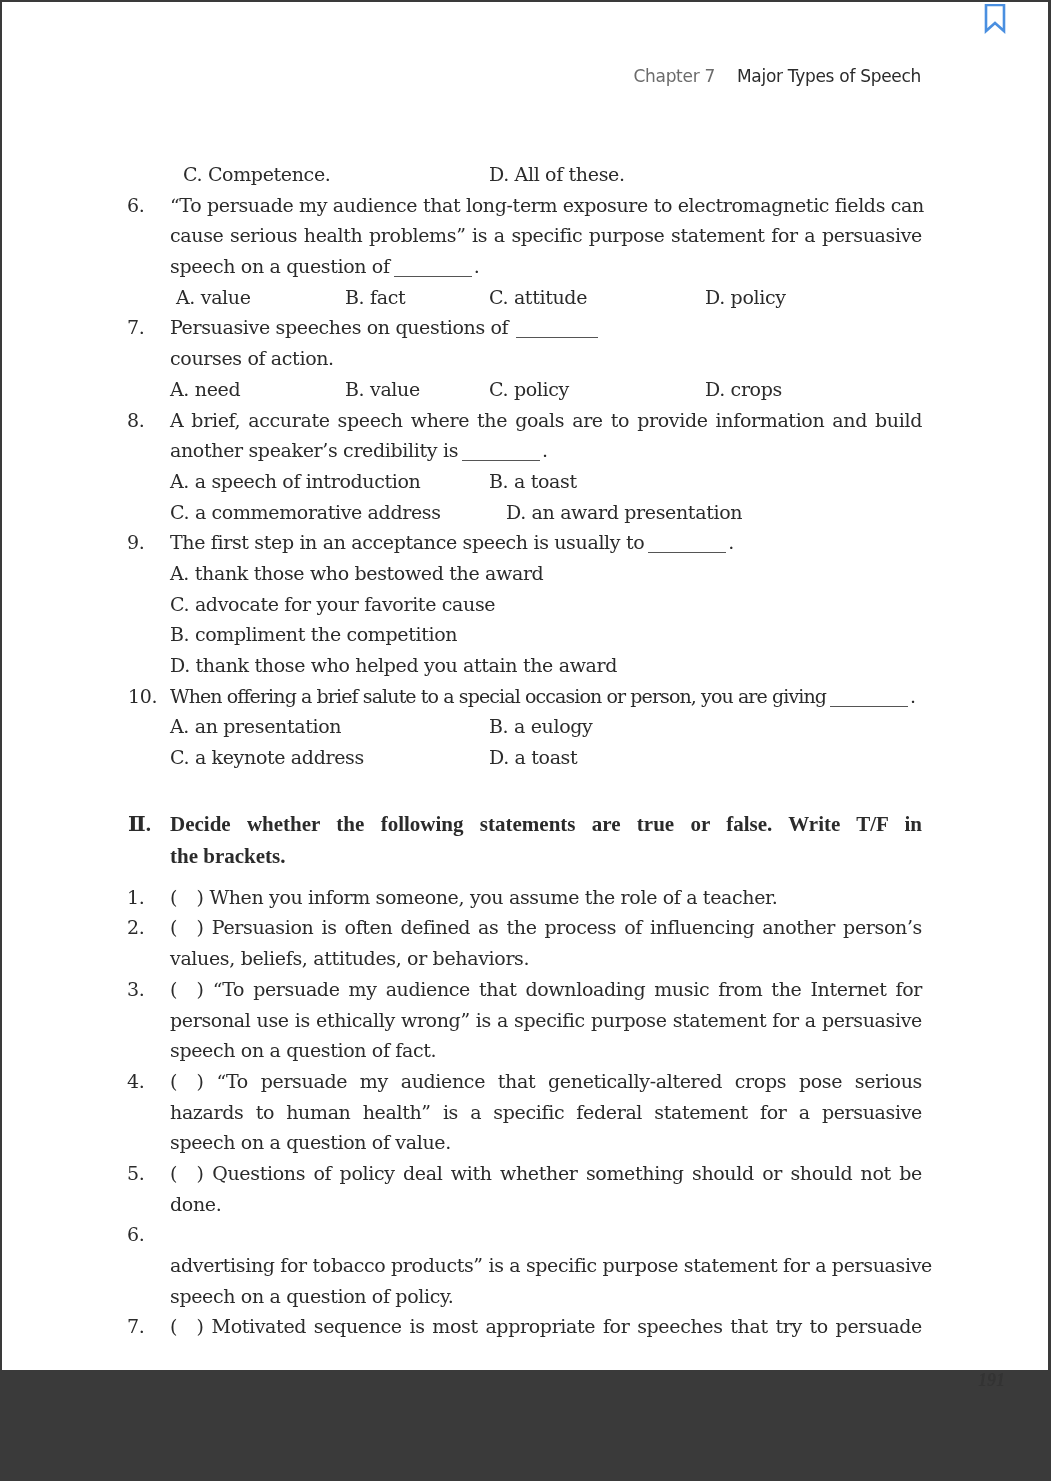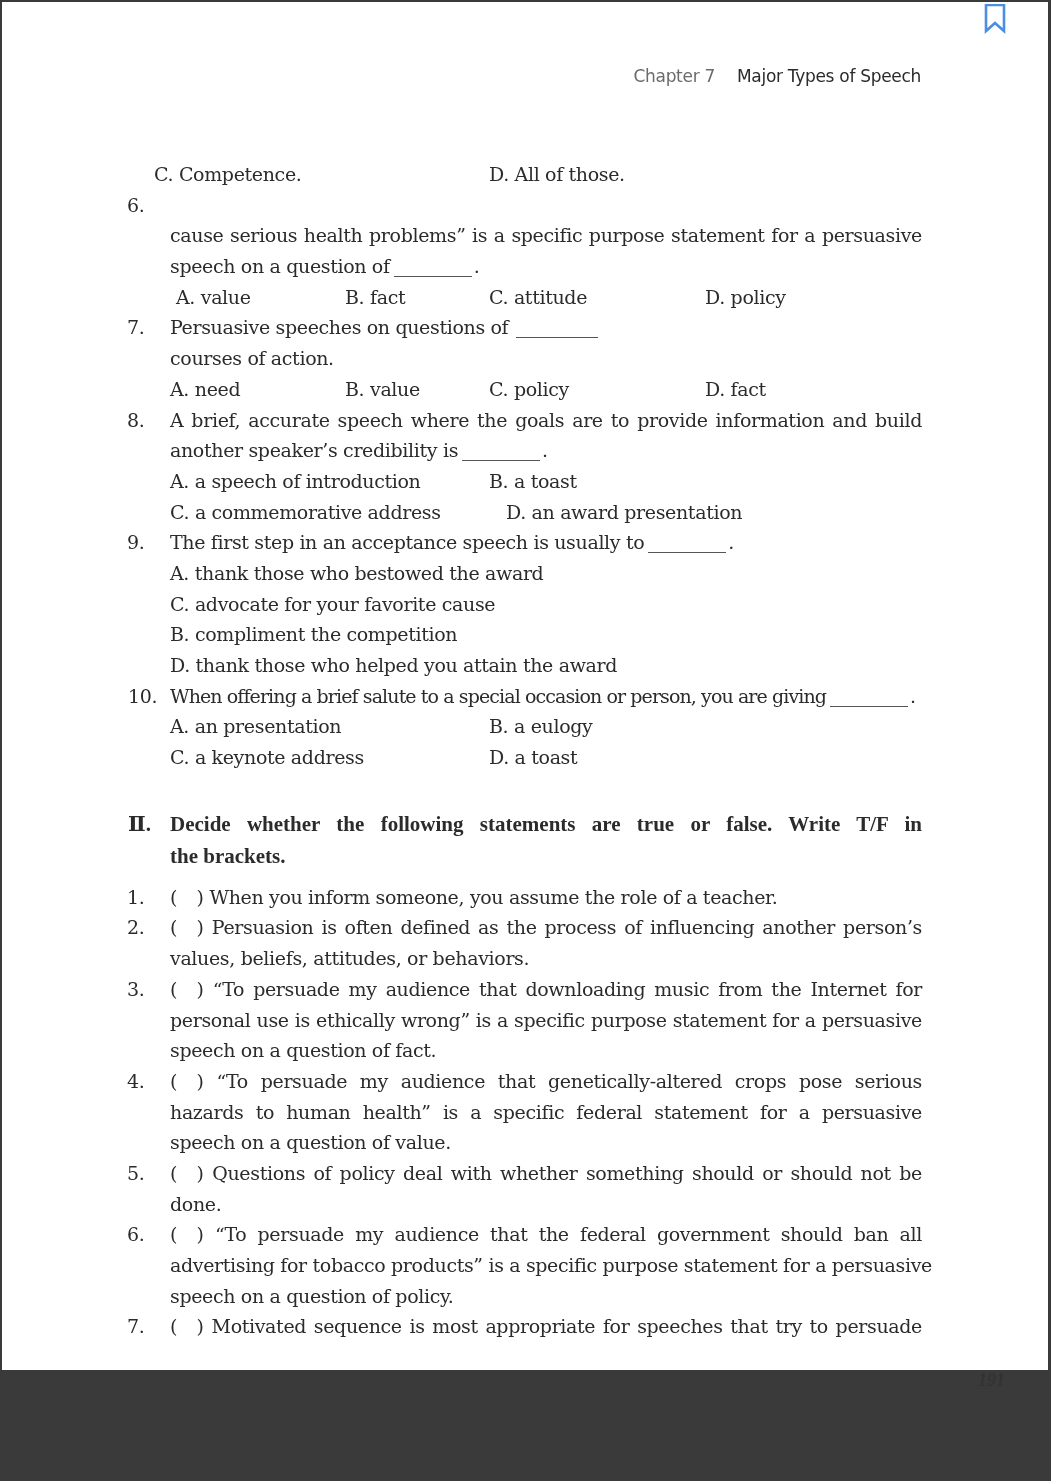--- a/index.html
+++ b/index.html
@@ -102,27 +102,28 @@
     <path d="M3 1 L21 1 L21 27 L12 19 L3 27 Z" fill="none" stroke="#4a8fe0" stroke-width="2.6" stroke-linejoin="miter"></path>
   </svg>
 
   <div class="running-head">
     <span class="chap">Chapter 7</span><span class="title">Major Types of Speech</span>
   </div>
 
   <div class="content">
 
     <div class="line">
-      <span class="opt" style="left:152px">C. Competence.</span>
-      <span class="opt" style="left:487px">D. All of those.</span>
+      <span class="opt" style="left:181px">C. Competence.</span>
+      <span class="opt" style="left:487px">D. All of these.</span>
     </div>
 
     <div>
       <div class="line">
         <span class="num">6.</span>
+        <span class="just">“To persuade my audience that long-term exposure to electromagnetic fields can</span>
       </div>
       <div class="line">
         <span class="just">cause serious health problems” is a specific purpose statement for a persuasive</span>
       </div>
       <div class="line">
         <span class="txt"><span>speech on a question of</span><span class="blank"></span>.</span>
       </div>
       <div class="line">
         <span class="opt" style="left:174px">A. value</span>
         <span class="opt" style="left:343px">B. fact</span>
@@ -136,21 +137,21 @@
         <span class="num">7.</span>
         <span class="txt"><span>Persuasive speeches on questions of</span><span class="blank" style="margin-left:8px;width:82px"></span></span>
       </div>
       <div class="line">
         <span class="txt">courses of action.</span>
       </div>
       <div class="line">
         <span class="opt" style="left:168px">A. need</span>
         <span class="opt" style="left:343px">B. value</span>
         <span class="opt" style="left:487px">C. policy</span>
-        <span class="opt" style="left:703px">D. fact</span>
+        <span class="opt" style="left:703px">D. crops</span>
       </div>
     </div>
 
     <div>
       <div class="line">
         <span class="num">8.</span>
         <span class="just">A brief, accurate speech where the goals are to provide information and build</span>
       </div>
       <div class="line">
         <span class="txt"><span>another speaker’s credibility is</span><span class="blank"></span>.</span>
@@ -262,21 +263,20 @@
         <span class="just"><span class="paren">( )</span> <span>Questions of policy deal with whether something should or should not be</span></span>
       </div>
       <div class="line">
           <span class="txt">done.</span>
         </div>
     </div>
 
     <div>
       <div class="line">
         <span class="num">6.</span>
-        <span class="just"><span class="paren">( )</span> <span>“To persuade my audience that the federal government should ban all</span></span>
       </div>
       <div class="line">
           <span class="just">advertising for tobacco products” is a specific purpose statement for a persuasive</span>
         </div>
       <div class="line">
           <span class="txt">speech on a question of policy.</span>
         </div>
     </div>
 
     <div>

